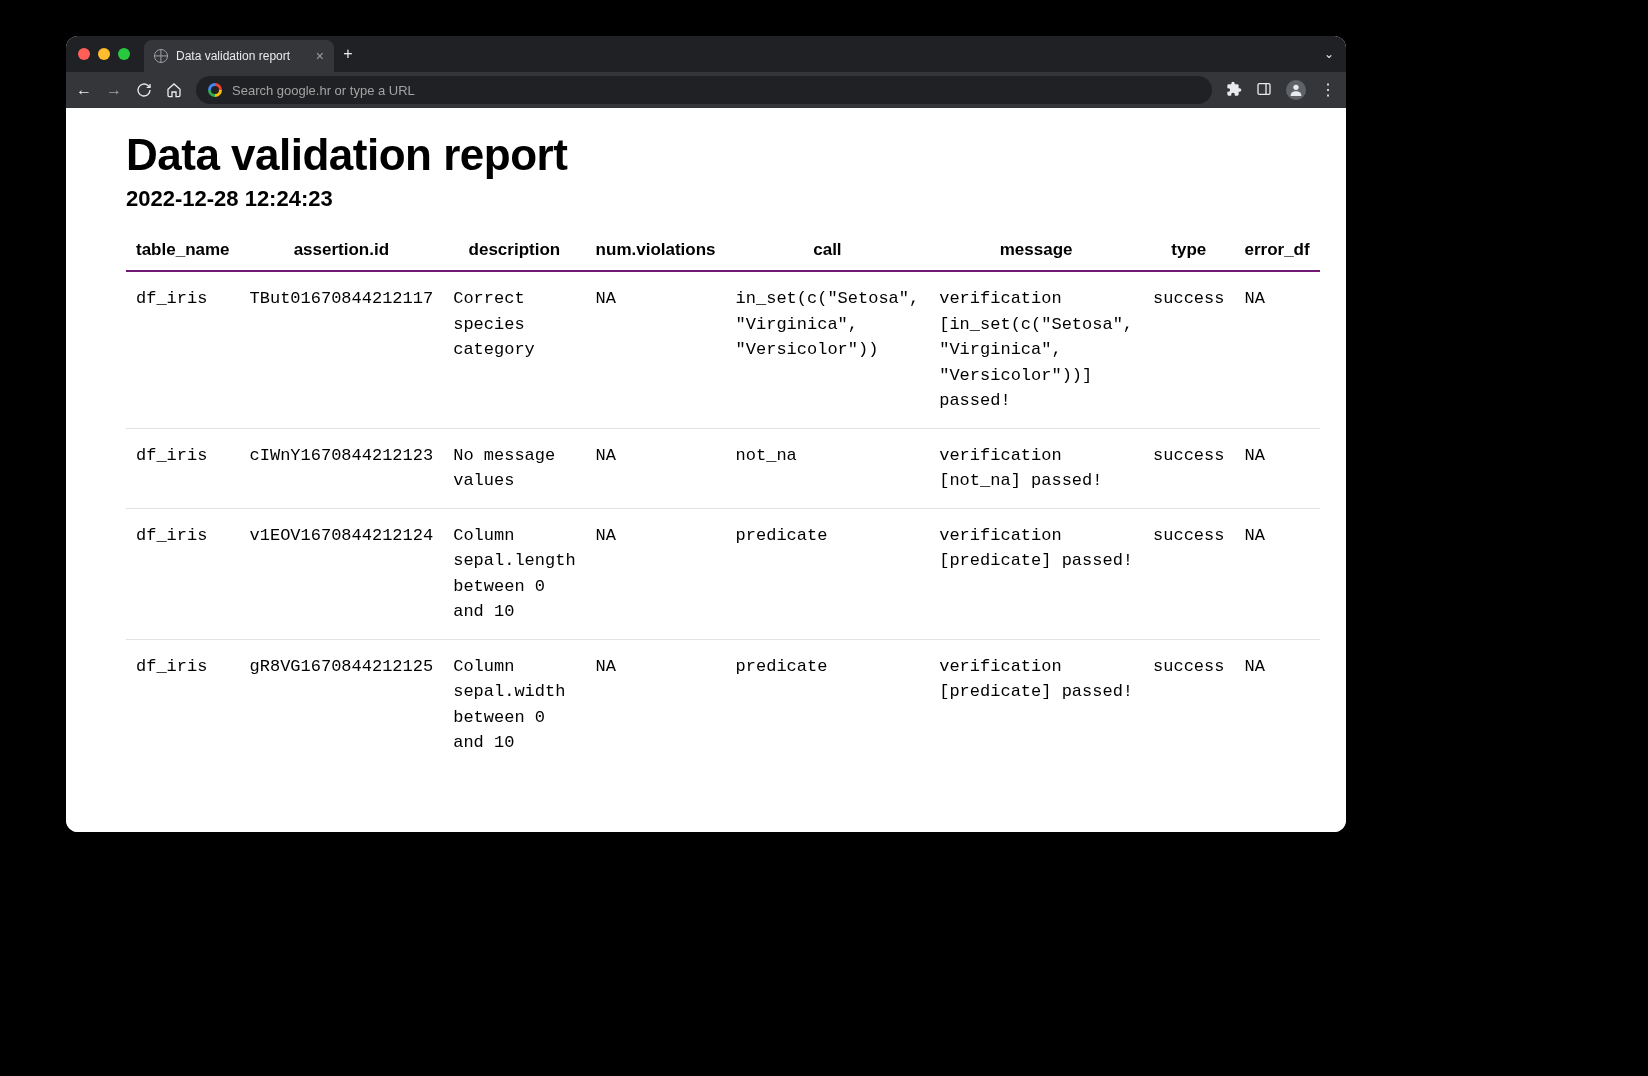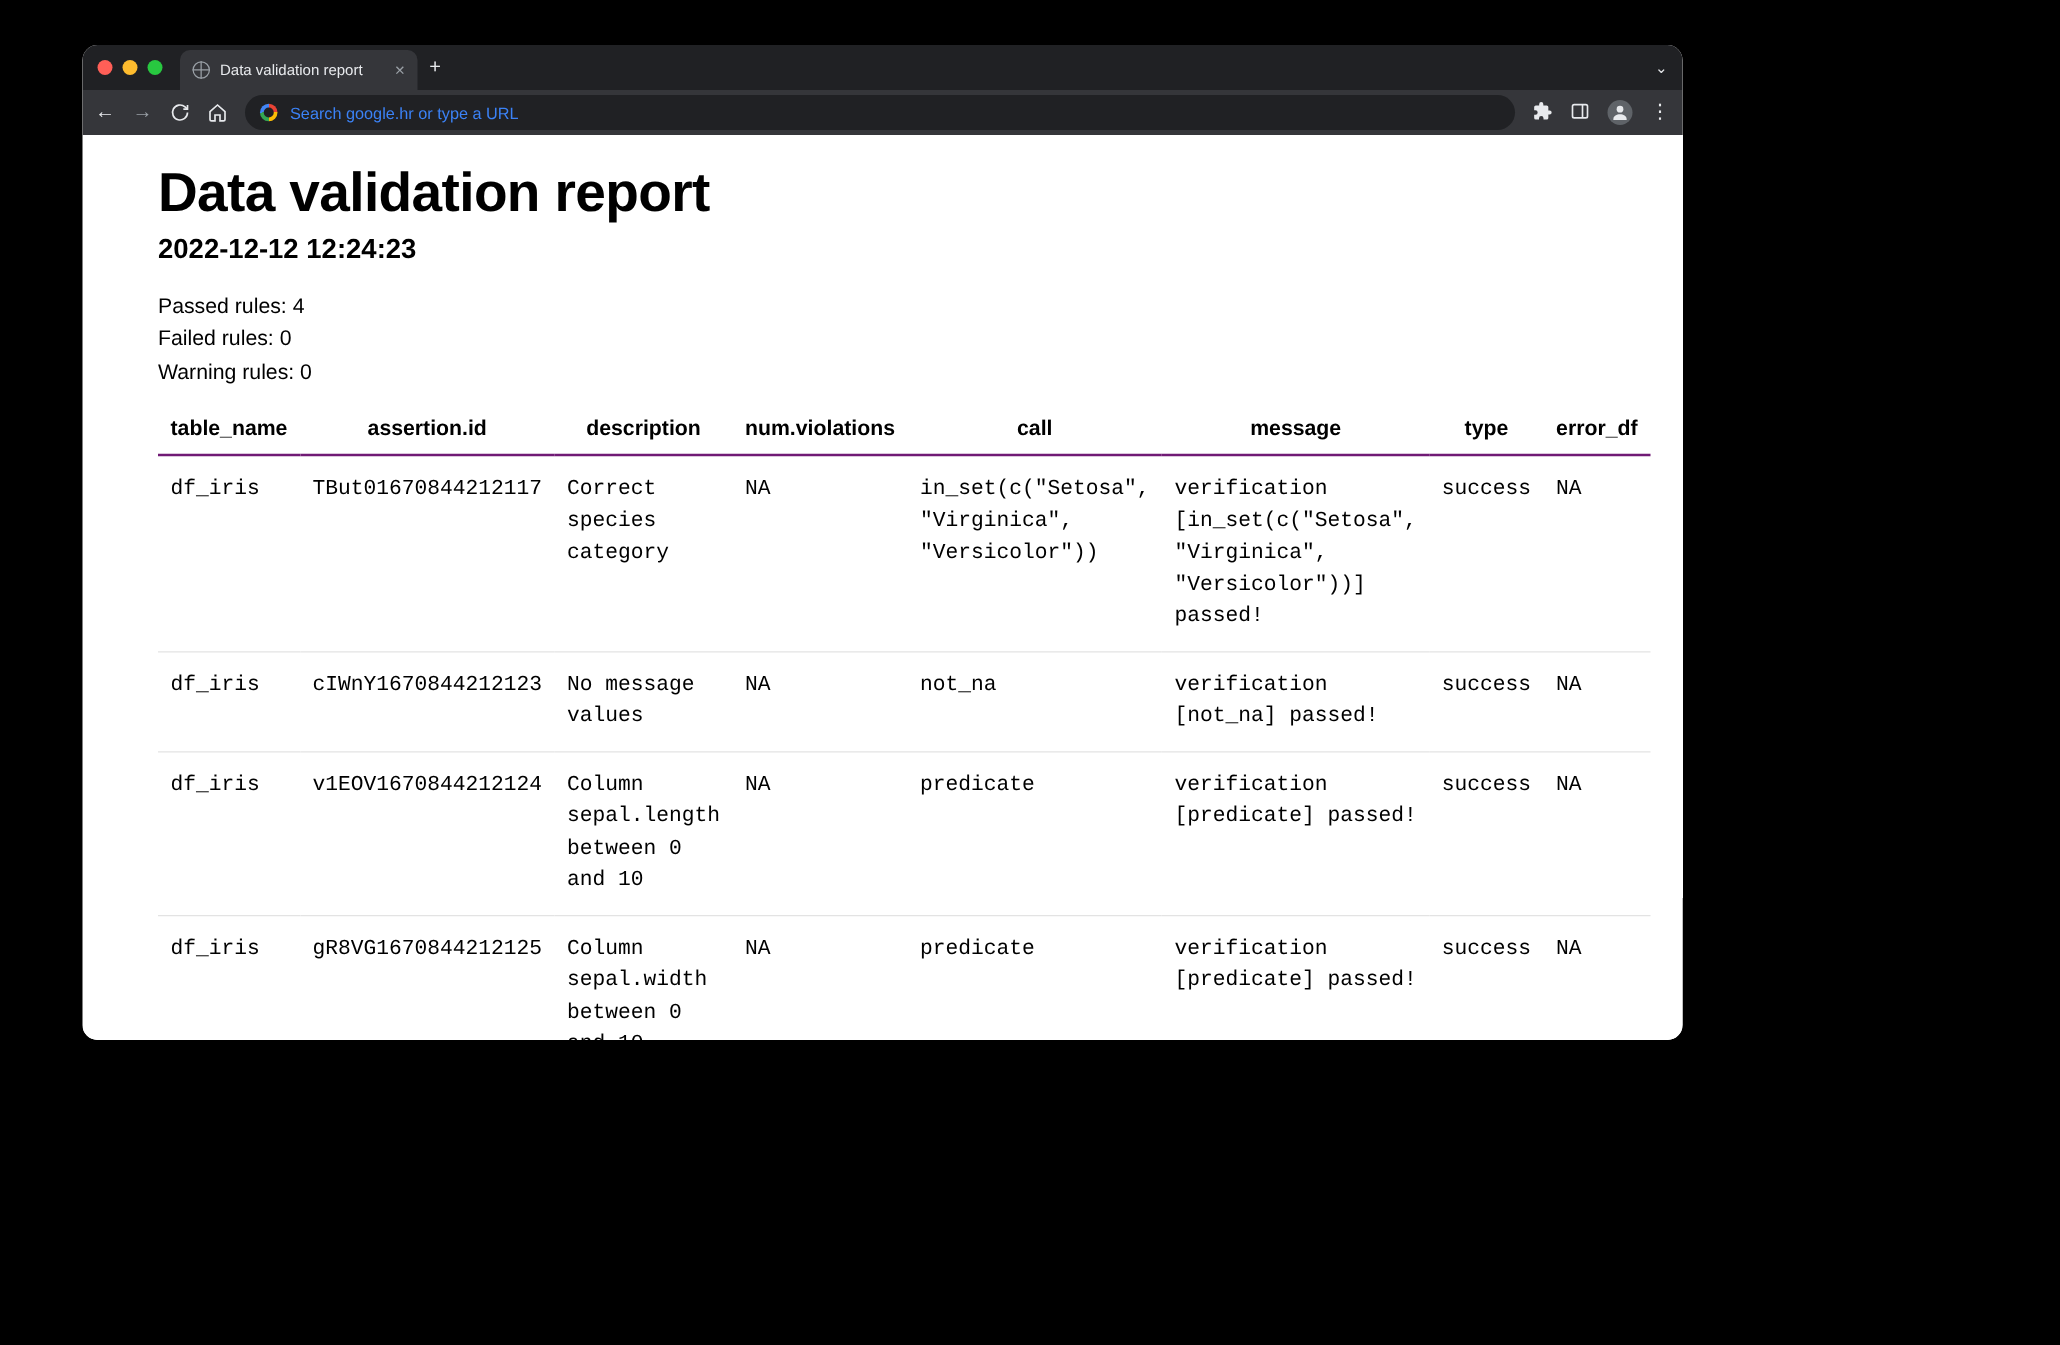--- a/index.html
+++ b/index.html
@@ -74,21 +74,21 @@
       background: #202124;
       border-radius: 18px;
       height: 28px;
       display: flex;
       align-items: center;
       padding: 0 12px;
       gap: 10px;
     }
     .g-icon { width:14px; height:14px; border-radius:50%; background: conic-gradient(#ea4335 0 90deg,#fbbc05 90deg 180deg,#34a853 180deg 270deg,#4285f4 270deg 360deg); flex-shrink:0; position:relative;}
     .g-icon::after{content:"";position:absolute;inset:3px;border-radius:50%;background:#202124;}
-    .omnibox-text { color:#3b82f6; font-size:13px; }
+    .omnibox-text { color:#a3a3a3; font-size:13px; }
     .ext-icon { color:#e8eaed; font-size:14px; }
     .avatar { width:20px; height:20px; border-radius:50%; background:#5f6368; display:flex; align-items:center; justify-content:center; overflow:hidden;}
     .avatar svg{width:16px;height:16px;}
     .kebab { color:#e8eaed; font-size:16px; letter-spacing:0; line-height:1; }
 
     .content {
       flex: 1;
       background: #fff;
       color: #000;
       padding: 22px 60px 40px;
@@ -183,26 +183,21 @@
       <svg viewBox="0 0 24 24" fill="#e8eaed">
           <circle cx="12" cy="8" r="4"></circle>
           <path d="M4 20c0-4 4-6 8-6s8 2 8 6v1H4z"></path>
         </svg>
     </span>
     <span class="kebab">⋮</span>
   </div>
 
   <div class="content">
     <h1 class="page-title">Data validation report</h1>
-    <h2 class="timestamp">2022-12-12 12:24:23</h2>
-    <div class="summary">
-      <p>Passed rules: 4</p>
-      <p>Failed rules: 0</p>
-      <p>Warning rules: 0</p>
-    </div>
+    <h2 class="timestamp">2022-12-28 12:24:23</h2>
 
     <table class="report">
       <thead>
         <tr>
           <th class="col-table_name">table_name</th>
           <th class="col-assertion">assertion.id</th>
           <th class="col-desc">description</th>
           <th class="col-viol">num.violations</th>
           <th class="col-call">call</th>
           <th class="col-msg">message</th>

